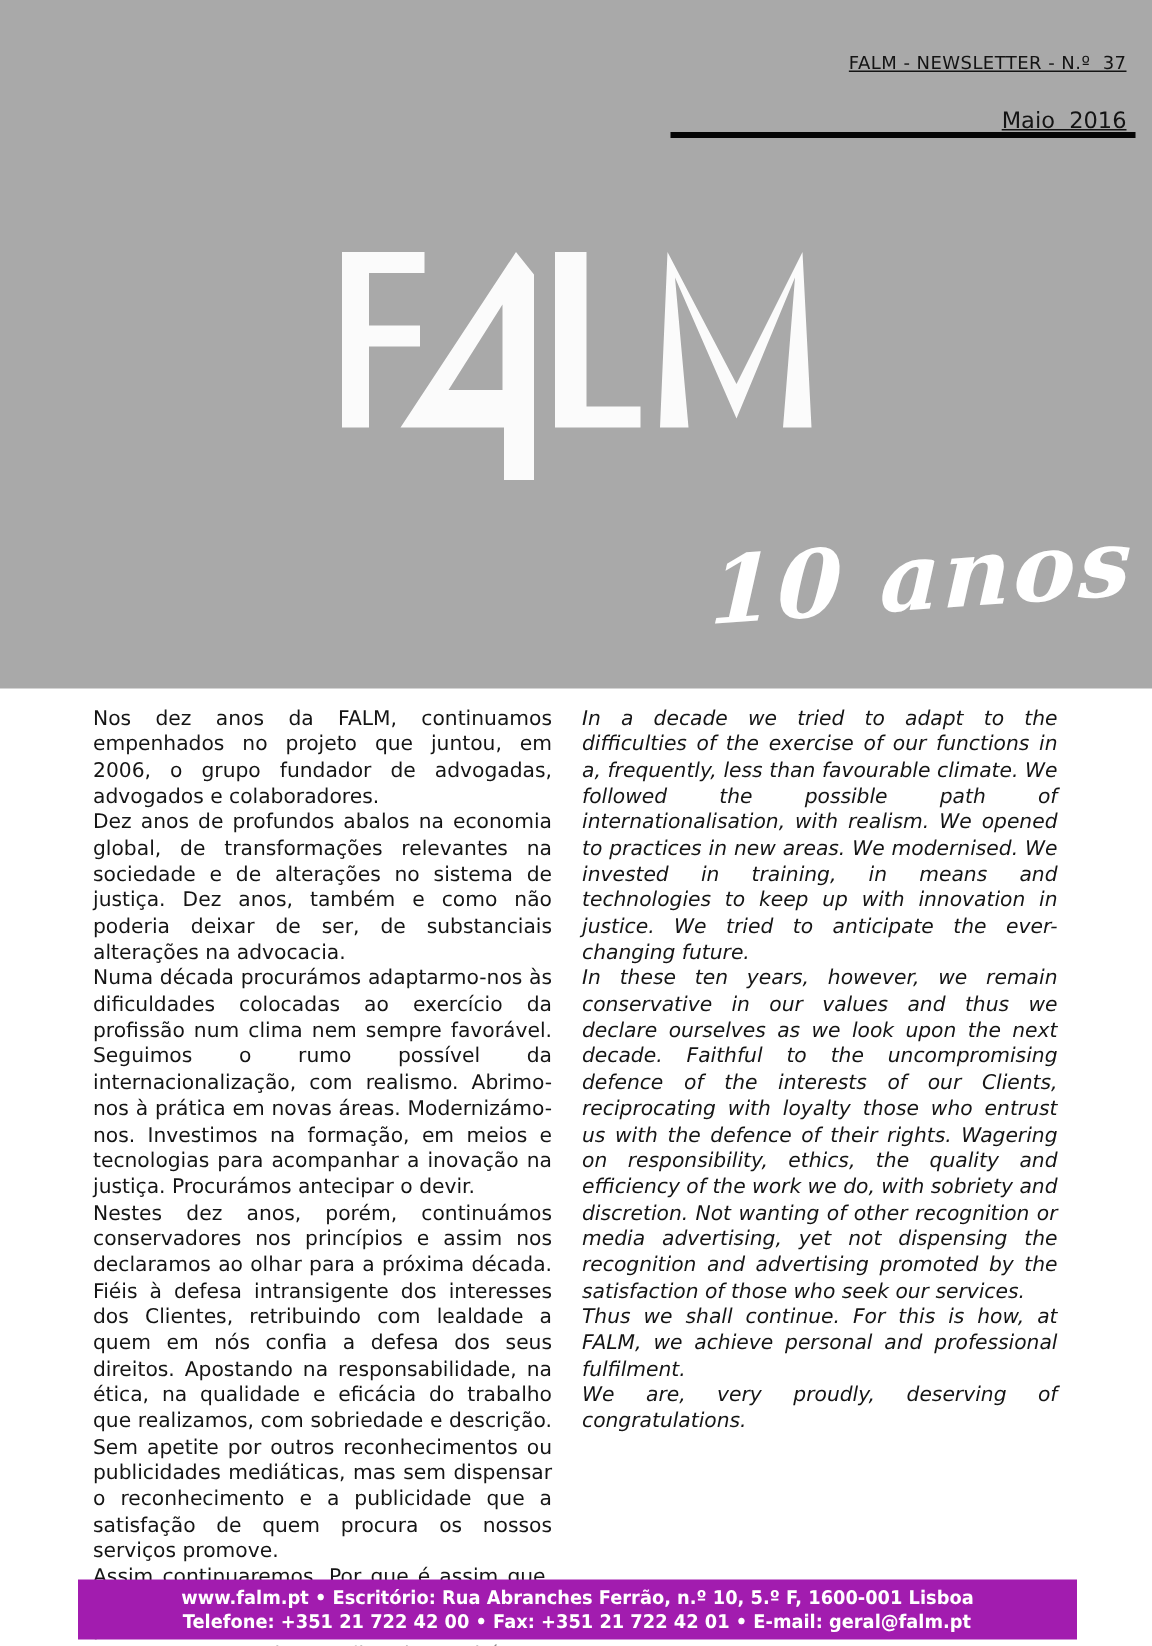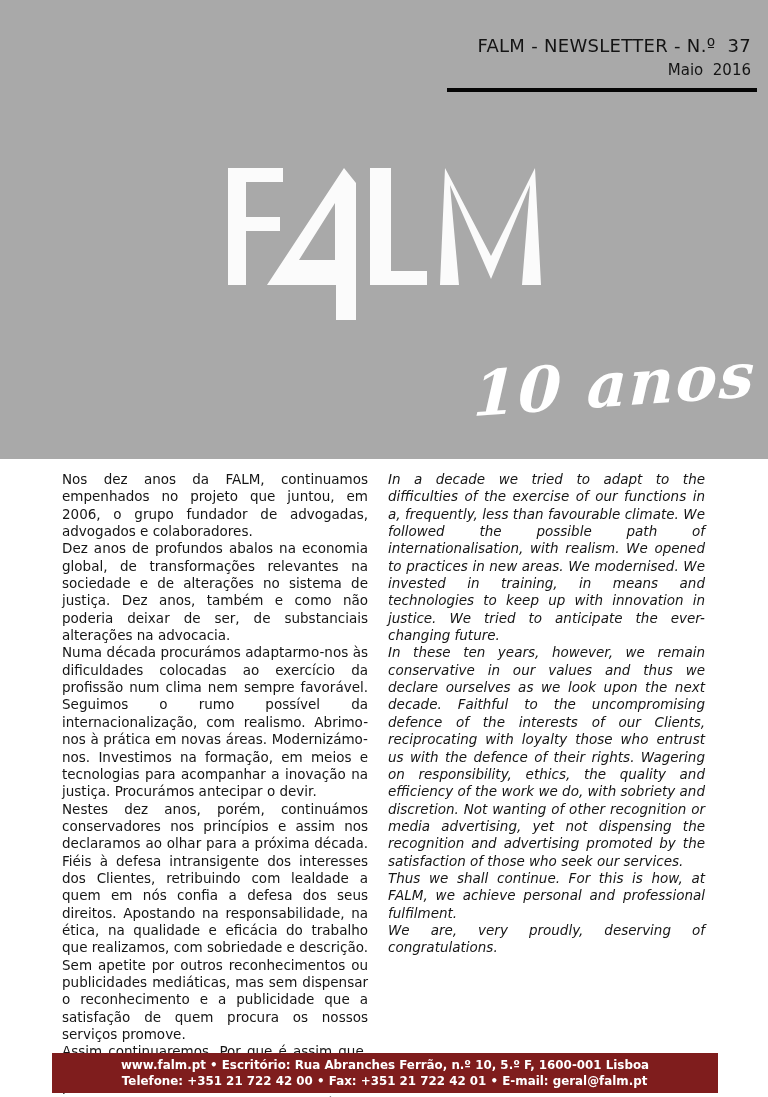--- a/index.html
+++ b/index.html
@@ -3,40 +3,40 @@
 <meta charset="utf-8">
 <style>
   html,body{margin:0;padding:0;}
   body{
     width:768px;height:1097px;position:relative;background:#ffffff;
     font-family:"DejaVu Sans", sans-serif;overflow:hidden;
   }
   
   .banner{position:absolute;top:0;left:0;width:768px;height:459px;background:#a9a9a9;}
   .masthead{position:absolute;top:35px;right:17px;text-align:right;color:#141414;}
-  .masthead .title{font-size:18px;letter-spacing:.3px;white-space:pre;}
-  .masthead .date{font-size:15px;margin-top:5px;white-space:pre;}
+  .masthead .title{font-size:12px;letter-spacing:.3px;white-space:pre;text-decoration:underline;}
+  .masthead .date{font-size:15px;margin-top:22px;white-space:pre;text-decoration:underline;}
   .rule{position:absolute;top:88px;left:447px;width:310px;height:4px;background:#050505;}
   .logo-svg{position:absolute;left:225px;top:155px;width:340px;height:170px;}
   .logo-svg path,.logo-svg polygon{fill:#fbfbfb;}
   .anniversary{
     position:absolute;right:12px;top:348px;
     font-family:"DejaVu Serif", serif;font-style:italic;font-weight:bold;
     font-size:62px;color:#ffffff;transform:rotate(-4deg) skewX(-6deg);
     letter-spacing:2px;white-space:nowrap;
   }
   
   .columns{position:absolute;top:471px;left:62px;width:643px;display:flex;gap:20px;}
   .col{font-size:13.5px;line-height:17.35px;text-align:justify;color:#151515;}
   .col p{margin:0;}
   .col-left{width:306px;}
   .col-right{width:317px;font-style:italic;}
   
   .footer{
-    position:absolute;left:52px;top:1053px;width:666px;height:40px;background:#7f1d1d;
+    position:absolute;left:52px;top:1053px;width:666px;height:40px;background:#a21caf;
     color:#ffffff;display:flex;flex-direction:column;justify-content:center;align-items:center;
   }
   .footer .line{
     font-size:12.5px;font-weight:bold;line-height:16px;white-space:nowrap;
     transform:scaleX(.95);letter-spacing:0;
   }
 </style>
 </head>
 <body>
 

